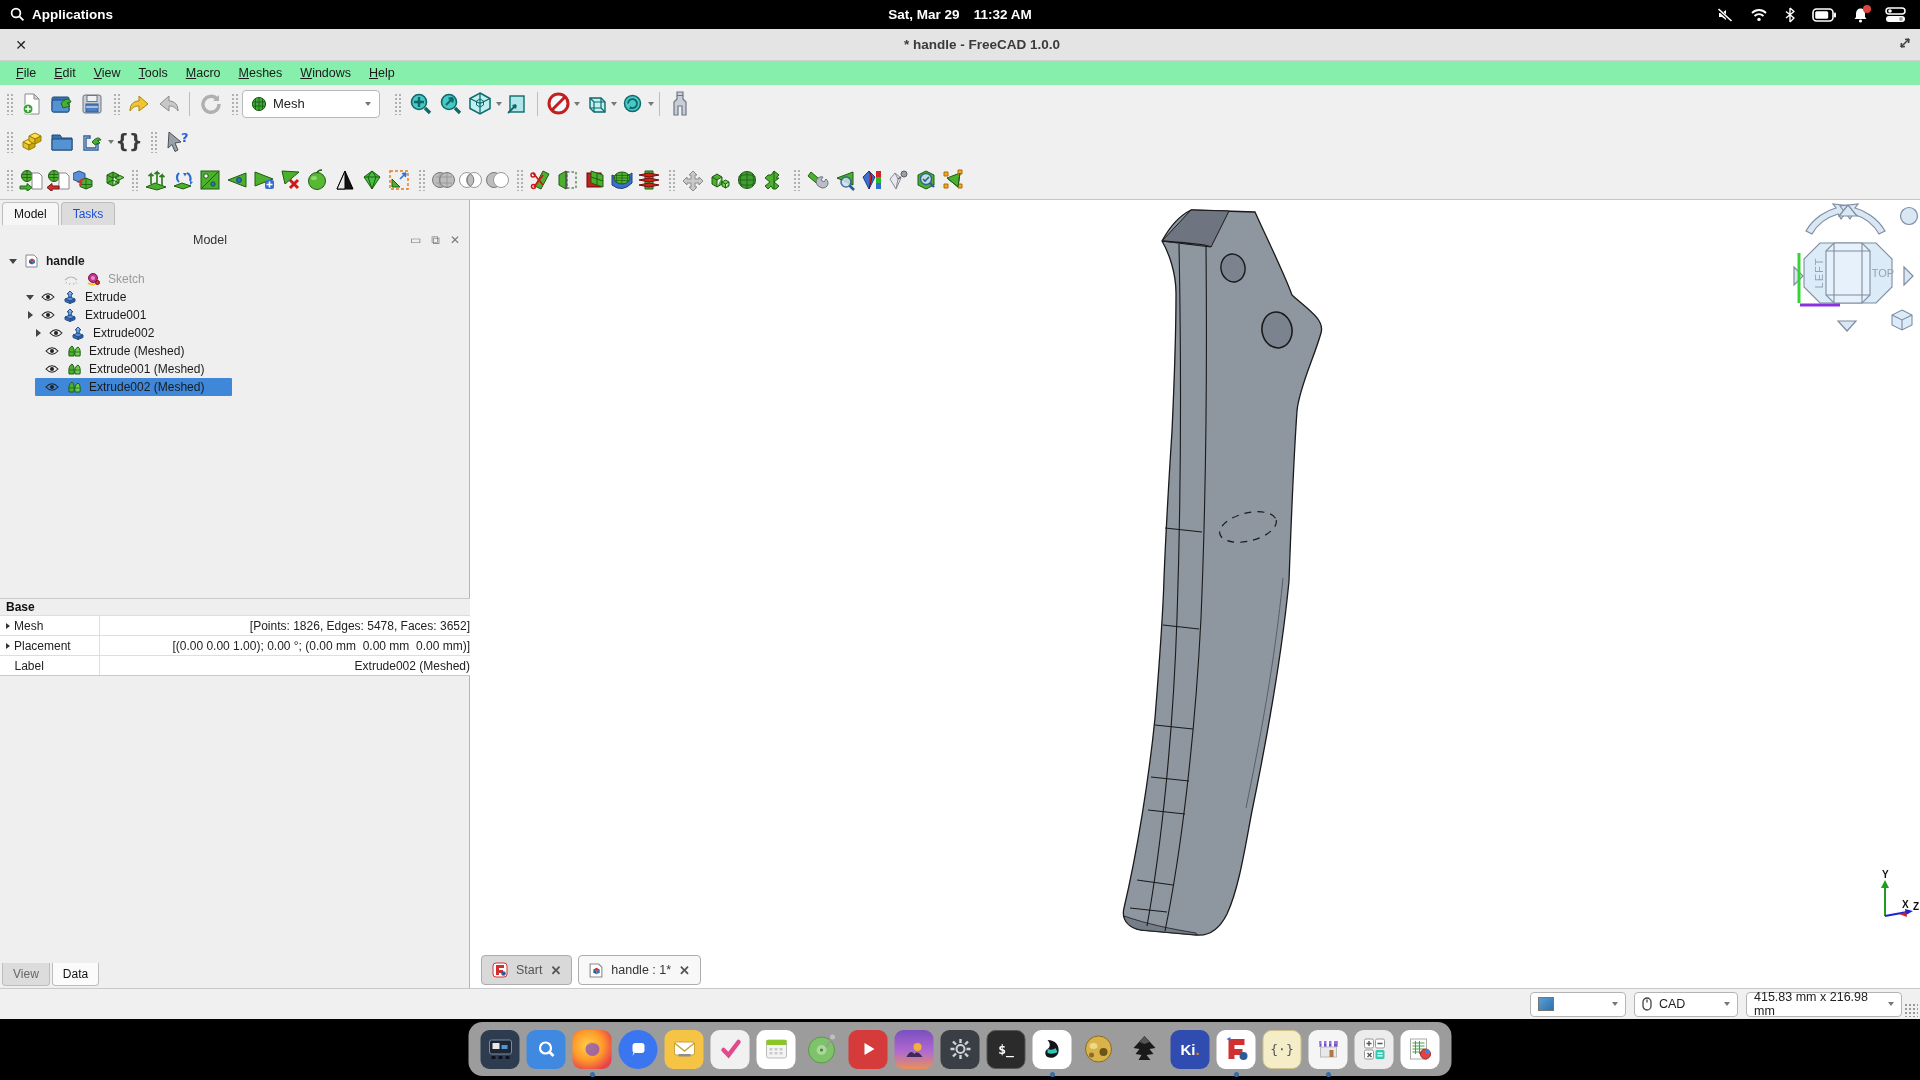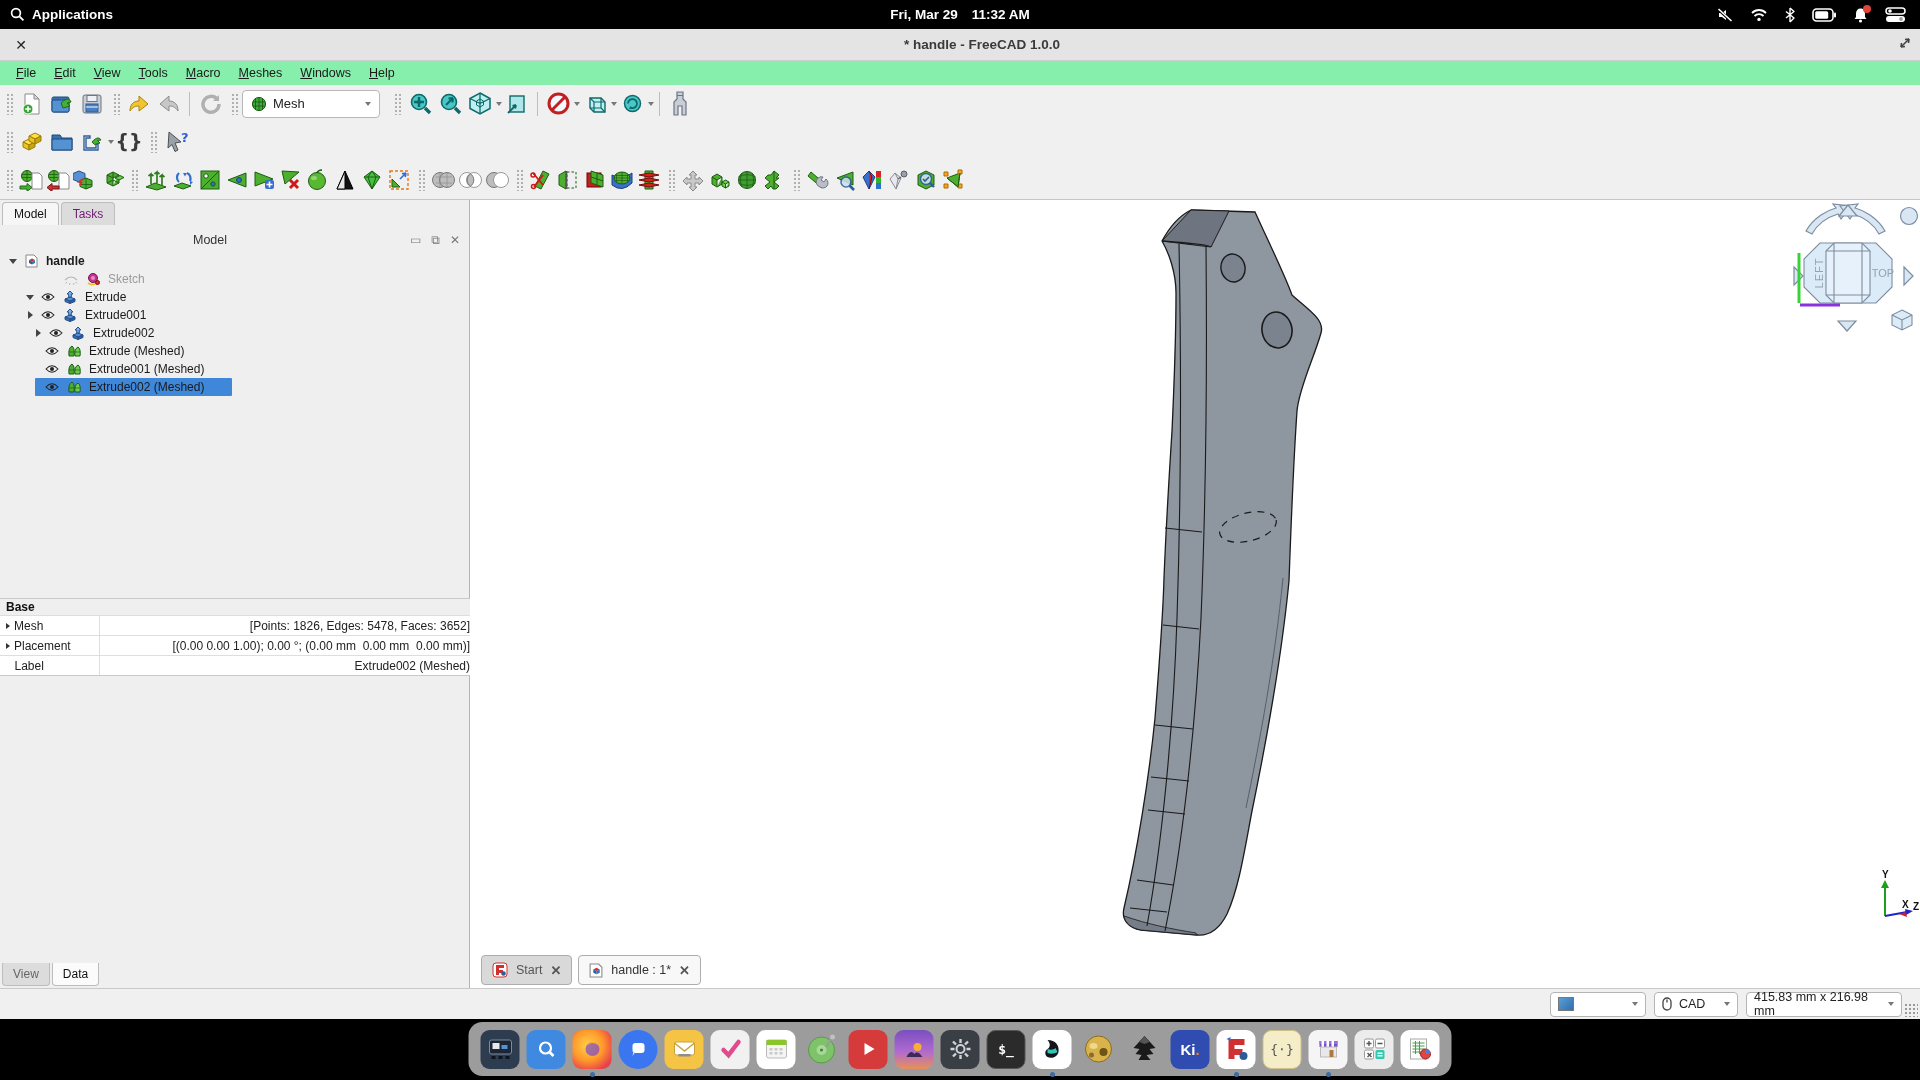--- a/index.html
+++ b/index.html
@@ -36,21 +36,21 @@
   .sep { width:1px; height:24px; background:#bdbdbd; margin:0 5px; }
   .dd { width:0; height:0; border-left:3.5px solid transparent; border-right:3.5px solid transparent; border-top:4.5px solid #777; margin-left:1px; }
   .combo { display:flex; align-items:center; background:#fff; border:1px solid #b8b8b8; border-radius:4px; height:28px; padding:0 8px; gap:6px; font-size:13px; color:#222; }
   #wbcombo { width:138px; }
   #wbcombo .dd { margin-left:auto; }
 
   
   #main { left:0; top:200px; width:1920px; height:788px; background:#fff; }
   #leftpanel { left:0; top:0; width:470px; height:788px; background:#efefef; border-right:1px solid #b5b5b5; }
   .ptab-row { position:absolute; left:2px; top:2px; display:flex; }
-  .ptab { font-size:12px; padding:4px 11px; border:1px solid #bdbdbd; border-bottom:none; border-radius:4px 4px 0 0; background:#dcdcdc; color:#701a75; margin-right:2px; }
+  .ptab { font-size:12px; padding:4px 11px; border:1px solid #bdbdbd; border-bottom:none; border-radius:4px 4px 0 0; background:#dcdcdc; color:#1d4ed8; margin-right:2px; }
   .ptab.active { background:#f6f6f6; color:#111; }
   #panel-hdr { position:absolute; left:0; top:27px; width:470px; height:25px; display:flex; align-items:center; }
   #panel-hdr .t { position:absolute; left:0; width:420px; text-align:center; font-size:12.5px; color:#333; }
   #panel-hdr .btns { margin-left:auto; display:flex; gap:10px; padding-right:10px; color:#777; font-size:12px; }
 
   #tree { position:absolute; left:0; top:52px; width:470px; }
   .trow { height:18px; display:flex; align-items:center; font-size:12px; color:#1a1a1a; position:relative; }
   .trow .hl { position:absolute; left:35px; width:197px; top:0; height:18px; background:#3f87d9; border-radius:1px; }
   .trow > * { position:relative; }
   .texp { width:14px; display:flex; justify-content:center; }
@@ -104,21 +104,21 @@
 
 <div id="sysbar" class="abs">
   <div class="apps">
     <svg width="15" height="15" viewBox="0 0 15 15">
         <circle cx="6" cy="6" r="4.4" fill="none" stroke="#fff" stroke-width="1.7"></circle>
         <line x1="9.4" y1="9.4" x2="13.4" y2="13.4" stroke="#fff" stroke-width="1.9"></line>
       </svg>
     <span>Applications</span>
   </div>
   <div class="clock">
-    <span>Fri, Mar 29</span>
+    <span>Sat, Mar 29</span>
     <span>11:32 AM</span>
   </div>
   <div class="tray">
     <svg width="17" height="16" viewBox="0 0 17 16">
         <path d="M3 6h3l4-3v10l-4-3H3z" fill="#fff"></path>
         <line x1="2" y1="2" x2="15" y2="14" stroke="#000" stroke-width="3"></line>
         <line x1="2.5" y1="2" x2="15.5" y2="14" stroke="#fff" stroke-width="1.6"></line>
       </svg>
     <svg width="18" height="14" viewBox="0 0 18 14">
         <path d="M2 5 C6 1 12 1 16 5" fill="none" stroke="#fff" stroke-width="1.8"></path>
@@ -846,21 +846,21 @@
     </div>
   </div>
 </div>
 
 <div id="statusbar" class="abs">
   <div class="right">
     <div class="scombo" style="width:96px">
       <span class="swatch"></span>
       <span class="dd" style="margin-left:auto"></span>
     </div>
-    <div class="scombo" style="width:84px">
+    <div class="scombo" style="width:104px">
       <svg width="10" height="14" viewBox="0 0 10 14">
           <rect x="1" y="1" width="8" height="12" rx="4" fill="none" stroke="#444" stroke-width="1.3"></rect>
           <line x1="5" y1="2.5" x2="5" y2="5.5" stroke="#444" stroke-width="1.3"></line>
         </svg>
       <span>CAD</span>
       <span class="dd" style="margin-left:auto"></span>
     </div>
     <div class="scombo" style="width:156px">
       <span>415.83 mm x 216.98 mm</span>
       <span class="dd" style="margin-left:auto"></span>

